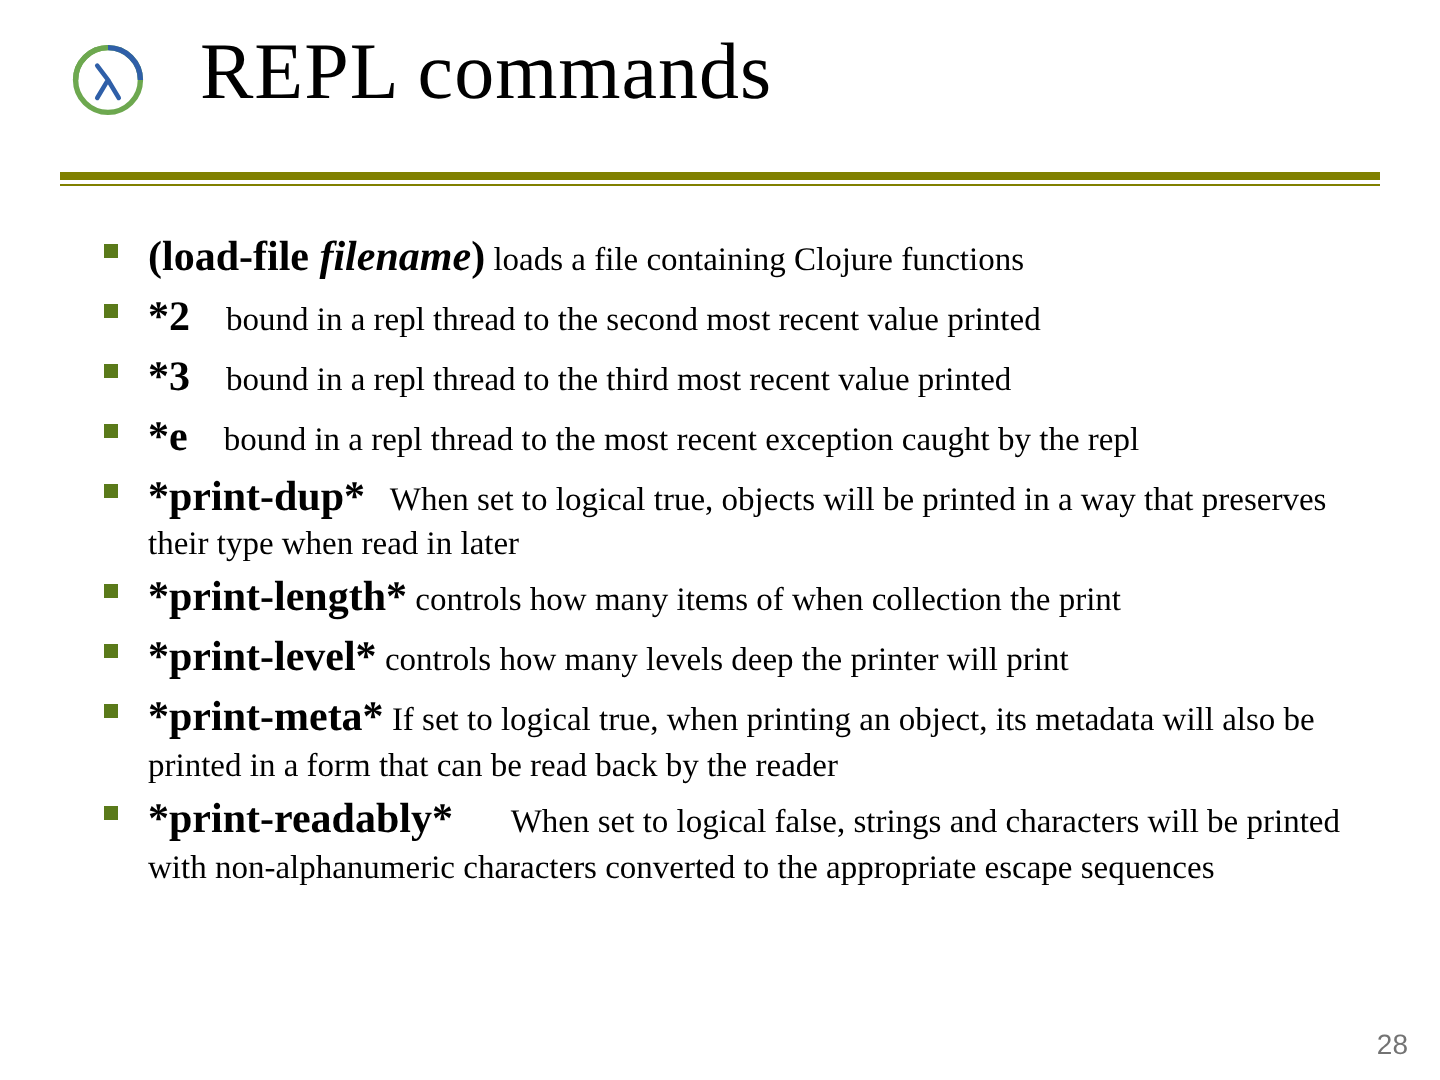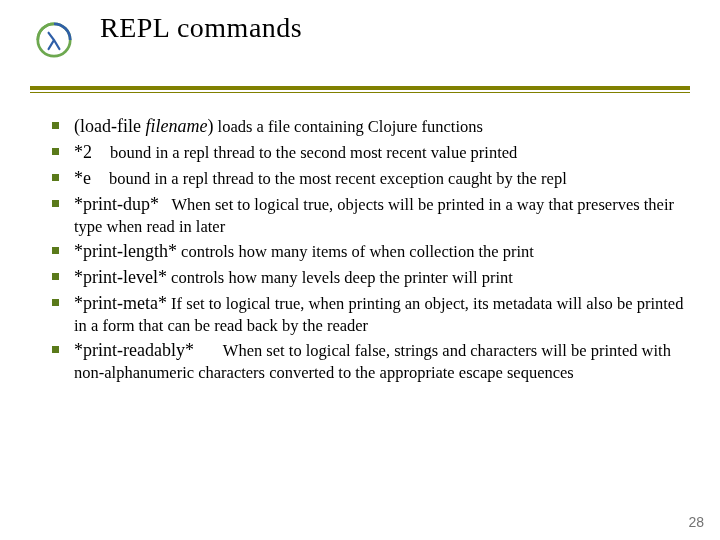--- a/index.html
+++ b/index.html
@@ -20,21 +20,21 @@
     padding-top: 12px;
   }
   .logo {
     position: absolute;
     left: 36px;
     top: 22px;
     width: 36px;
     height: 36px;
   }
   .title {
-    font-size: 28px;
+    font-size: 40px;
     font-family: "Times New Roman", Times, serif;
     font-weight: normal;
     margin-left: 70px;
     letter-spacing: 0.5px;
   }
   .rule {
     height: 4px;
     background: #808000;
     margin: 2px 30px 0 30px;
   }
@@ -57,21 +57,22 @@
   .bullet {
     position: absolute;
     left: 4px;
     top: 7px;
     width: 7px;
     height: 7px;
     background: #5a7a1a;
   }
   .code {
     font-family: "Comic Sans MS", "Segoe Script", cursive;
-    font-size: 18px;
+    font-size: 21px;
+    font-weight: bold;
   }
   .ital {
     font-style: italic;
   }
   .sep { display:inline-block; width: 18px; }
   .page-num {
     position: absolute;
     right: 16px;
     bottom: 10px;
     font-size: 14px;
@@ -100,20 +101,24 @@
     <span class="bullet"></span>
     <span class="code">(load-file</span><span class="code ital"> filename</span><span class="code">)</span><span> loads a file containing Clojure functions</span>
   </div>
 
 
   <div class="item">
     <span class="bullet"></span>
     <span class="code">*2</span><span class="sep"></span><span>bound in a repl thread to the second most recent value printed</span>
   </div>
 
+  <div class="item">
+    <span class="bullet"></span>
+    <span class="code">*3</span><span class="sep"></span><span>bound in a repl thread to the third most recent value printed</span>
+  </div>
 
   <div class="item">
     <span class="bullet"></span>
     <span class="code">*e</span><span class="sep"></span><span>bound in a repl thread to the most recent exception caught by the repl</span>
   </div>
 
   <div class="item">
     <span class="bullet"></span>
     <span class="code">*print-dup*</span>&nbsp;&nbsp;&nbsp;<span>When set to logical true, objects will be printed in a way that preserves their type when read in later</span>
   </div>

